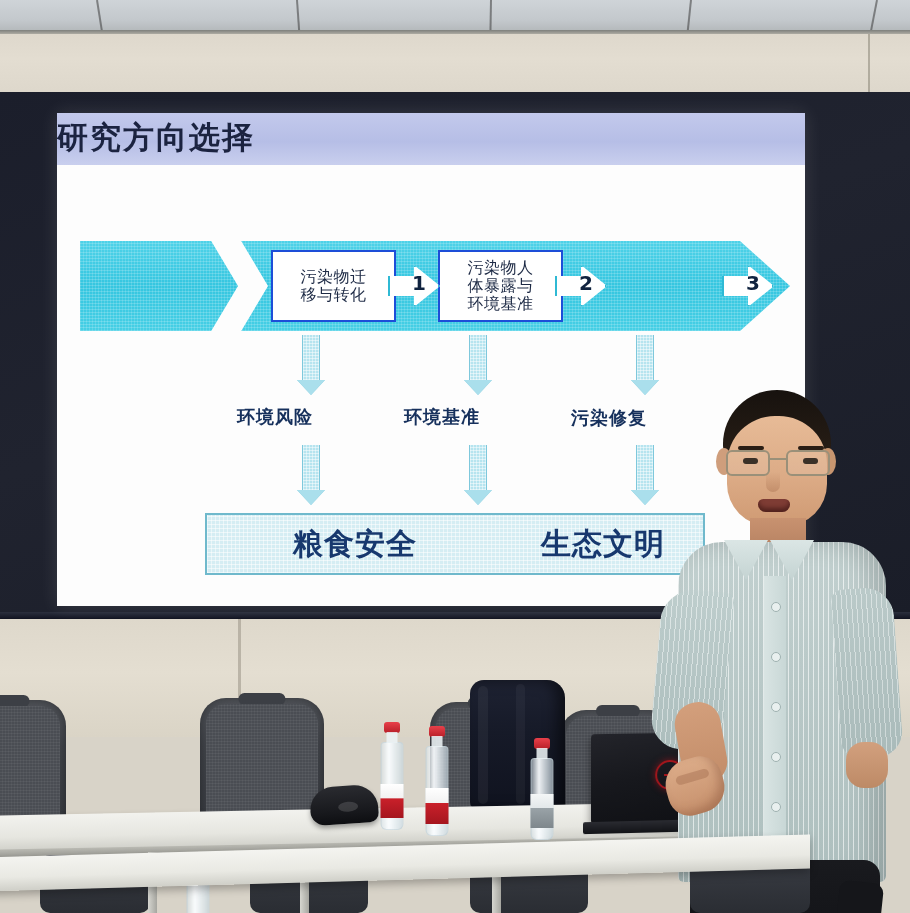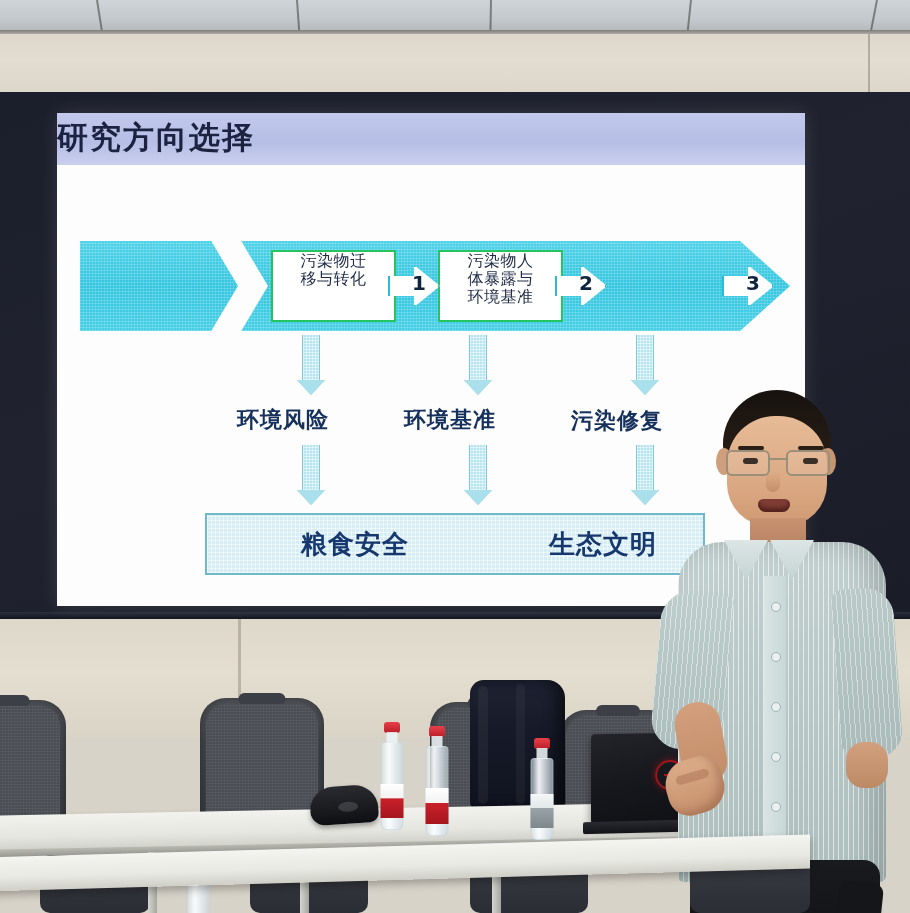--- a/index.html
+++ b/index.html
@@ -83,22 +83,22 @@
     gap:4px;
   }
   .flow-label span{
     font-family:"DejaVu Sans","Liberation Sans",sans-serif;
     font-size:21px;font-weight:700;color:#d61f55;letter-spacing:9px;
     text-indent:9px;line-height:1;
     text-shadow:0 1px 0 rgba(120,0,30,.25);
   }
   .flow-box{
     position:absolute;top:9px;width:125px;height:72px;
-    background:#ffffff;border:2px solid #22c55e;
-    display:flex;flex-direction:column;align-items:center;
+    background:#ffffff;border:2px solid #1d4ed8;
+    display:flex;flex-direction:column;justify-content:center;align-items:center;
     box-sizing:border-box;
   }
   .flow-box span{
     font-family:"DejaVu Sans","Liberation Sans",sans-serif;
     font-size:16px;font-weight:500;color:#1d2a45;line-height:1.14;
     letter-spacing:.5px;white-space:nowrap;
   }
   .flow-box.b1{left:191px;}
   .flow-box.b2{left:358px;}
   .flow-box.b3{left:525px;}
@@ -134,36 +134,36 @@
   .vart-head{
     width:0;height:0;margin:0 auto;
     border-left:14px solid transparent;border-right:14px solid transparent;
     border-top:15px solid #aadfec;
     filter:drop-shadow(0 0 0 #7ec8dc);
   }
 
   .mid-label{
     position:absolute;
     font-family:"DejaVu Sans","Liberation Sans",sans-serif;
-    font-size:22px;font-weight:600;color:#16305c;letter-spacing:1px;
+    font-size:18px;font-weight:600;color:#16305c;letter-spacing:1px;
     white-space:nowrap;
   }
 
   .outcome-box{
     position:absolute;left:148px;top:400px;width:500px;height:62px;
     background:
       repeating-linear-gradient(0deg,rgba(255,255,255,.55) 0 1px,transparent 1px 4px),
       repeating-linear-gradient(90deg,rgba(255,255,255,.5) 0 1px,transparent 1px 4px),
       #d5edf3;
     border:2px solid #6fb9cc;box-sizing:border-box;
     display:flex;align-items:center;justify-content:space-around;
   }
   .outcome-box span{
     font-family:"DejaVu Sans","Liberation Sans",sans-serif;
-    font-size:26px;font-weight:700;color:#17386e;letter-spacing:1px;margin-left:48px;
+    font-size:30px;font-weight:700;color:#17386e;letter-spacing:1px;margin-left:48px;
   }
 
   
   .wall-lower{
     position:absolute;left:0;top:619px;width:910px;height:118px;
     background:linear-gradient(180deg,#ded8cb 0%,#e4ded1 45%,#dad4c6 100%);
   }
   .wall-seam{
     position:absolute;left:238px;top:619px;width:3px;height:95px;
     background:rgba(160,154,140,.6);

